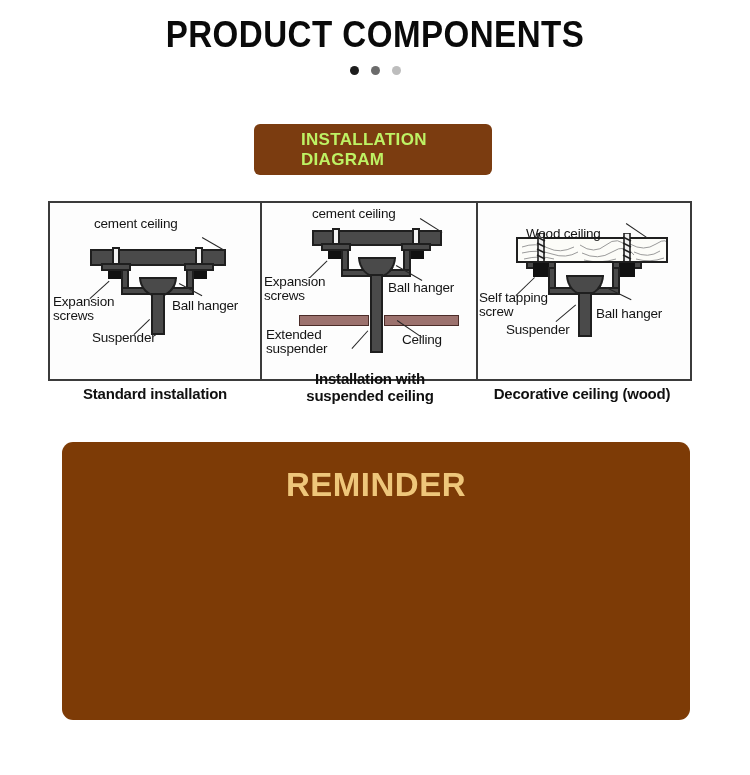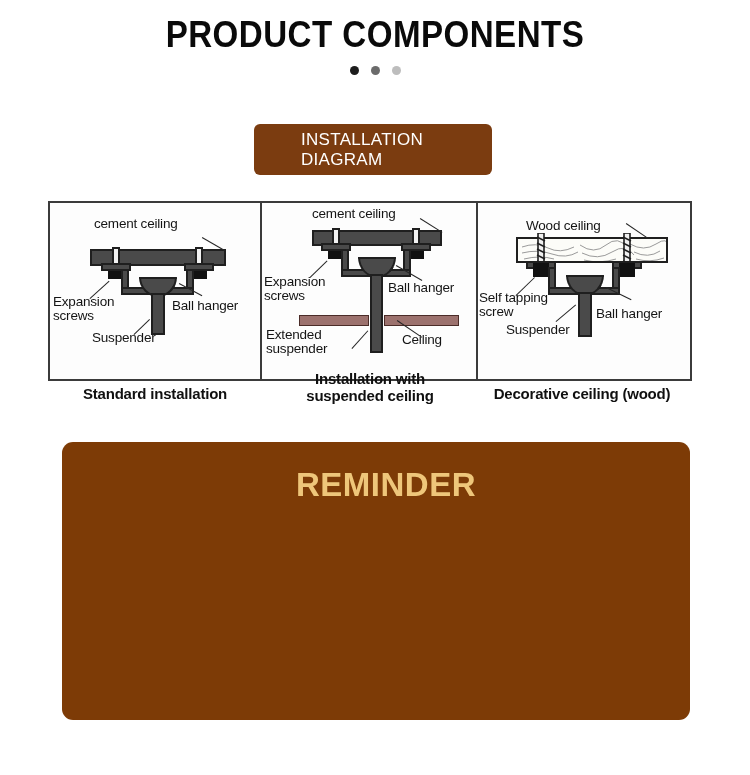--- a/index.html
+++ b/index.html
@@ -53,22 +53,22 @@
     position: absolute;
     left: 254px;
     top: 124px;
     width: 238px;
     height: 51px;
     background: #7b3c10;
     border-radius: 6px;
     display: flex;
     align-items: center;
     justify-content: center;
-    color: #ffffff;
-    font-weight: normal;
+    color: #bef264;
+    font-weight: bold;
     font-size: 17px;
     letter-spacing: 0.3px;
     box-sizing: border-box;
     padding-left: 47px;
   }
 
   
   .diagram-box {
     position: absolute;
     left: 48px;
@@ -189,21 +189,20 @@
     position: absolute;
     top: 24px;
     left: 0;
     width: 100%;
     text-align: center;
     font-family: "Liberation Sans", sans-serif;
     font-weight: bold;
     font-size: 33px;
     color: #eec67a;
     letter-spacing: 0.5px;
-    margin-left: 10px;
   }
   .reminder-list {
     position: absolute;
     top: 74px;
     left: 48px;
     right: 26px;
   }
   .reminder-item {
     color: #fdfbf7;
     font-family: "Liberation Sans", sans-serif;
@@ -341,21 +340,21 @@
     <div class="bracket" style="left:134px; top:64px; width:8px; height:26px;"></div>
     <div class="bracket" style="left:70px; top:84px; width:72px; height:8px;"></div>
     <div class="ball" style="left:88px; top:72px; width:38px; height:21px;"></div>
     <div class="rod" style="left:100px; top:89px; width:14px; height:45px;"></div>
 
     <div class="leader" style="left:148px; top:20px; width:26px; transform:rotate(34deg);"></div>
     <div class="leader" style="left:38px; top:92px; width:26px; transform:rotate(-44deg);"></div>
     <div class="leader" style="left:128px; top:84px; width:28px; transform:rotate(26deg);"></div>
     <div class="leader" style="left:78px; top:118px; width:26px; transform:rotate(-40deg);"></div>
 
-    <div class="dlabel" style="left:48px; top:16px;">Wood ceiling</div>
+    <div class="dlabel" style="left:48px; top:24px;">Wood ceiling</div>
     <div class="dlabel" style="left:1px; top:88px;">Self tapping
 screw</div>
     <div class="dlabel" style="left:118px; top:104px;">Ball hanger</div>
     <div class="dlabel" style="left:28px; top:120px;">Suspender</div>
   </div>
 </div>
 
 <div class="caption cap-1">Standard installation</div>
 <div class="caption cap-2">Installation with
 suspended ceiling</div>

